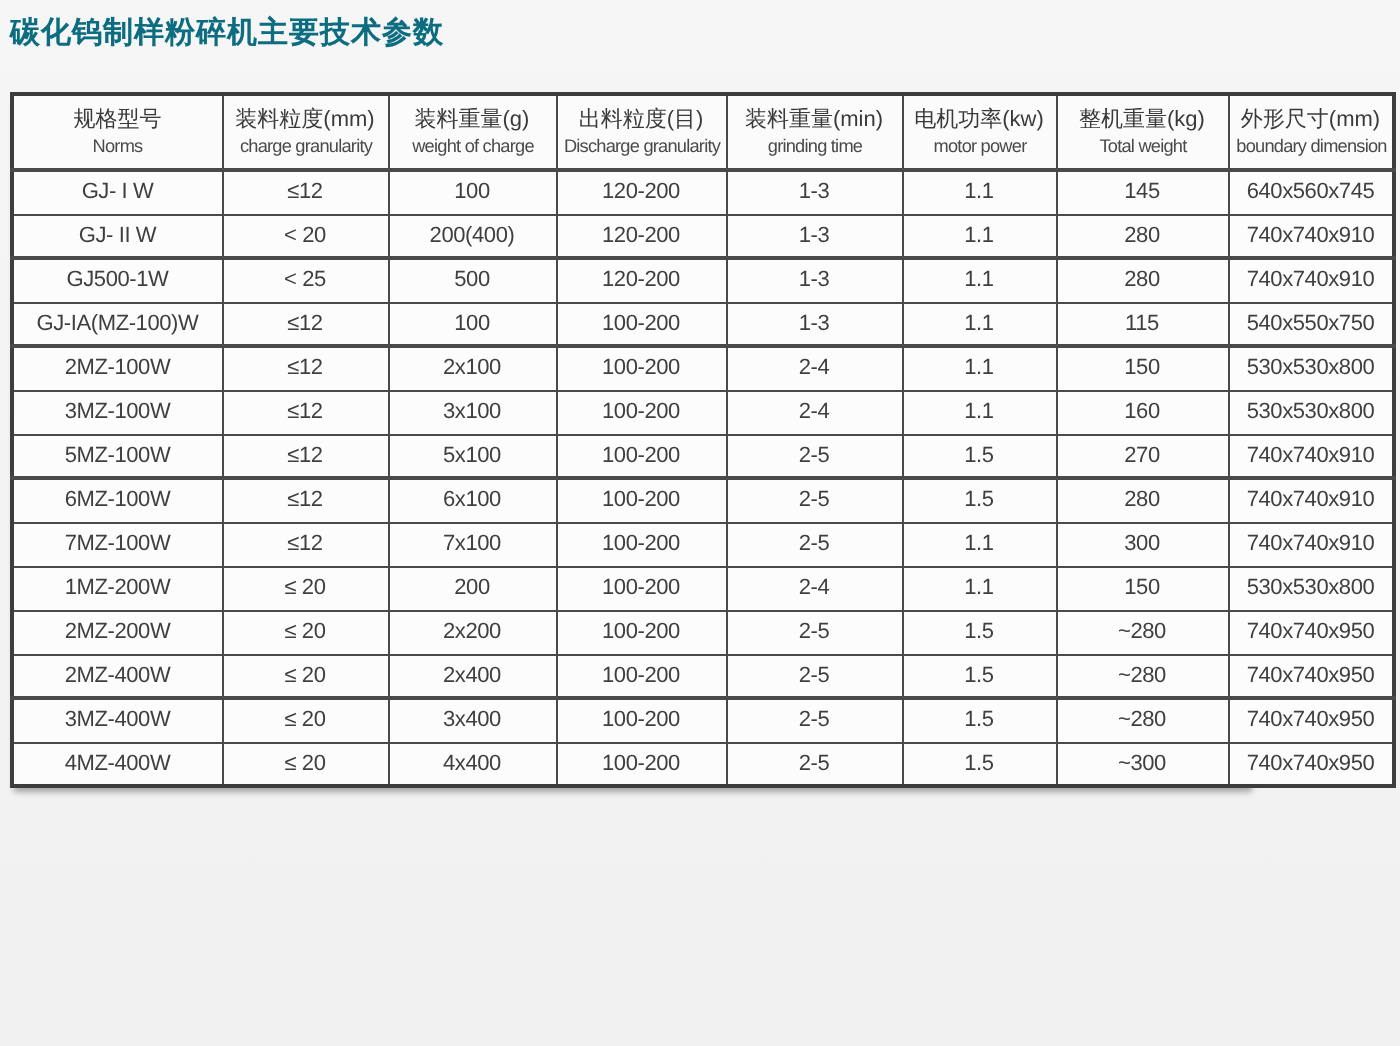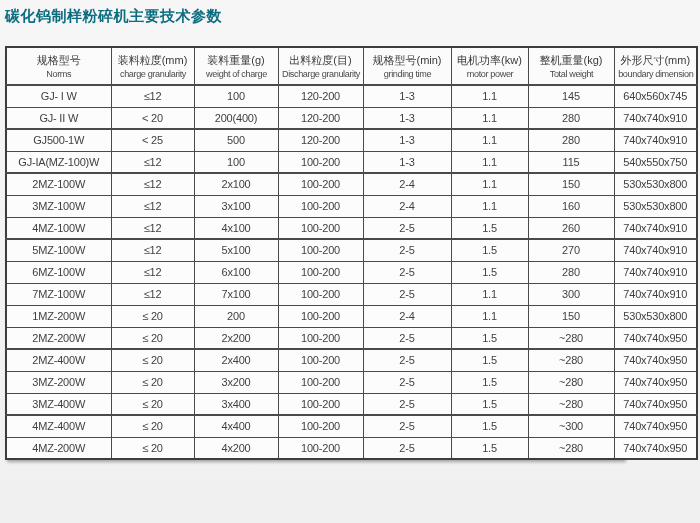--- a/index.html
+++ b/index.html
@@ -108,21 +108,21 @@
             </th>
             <th>
               <div class="zh">装料重量(g)</div>
               <div class="en">weight of charge</div>
             </th>
             <th>
               <div class="zh">出料粒度(目)</div>
               <div class="en">Discharge granularity</div>
             </th>
             <th>
-              <div class="zh">规格型号(min)</div>
+              <div class="zh">装料重量(min)</div>
               <div class="en">grinding time</div>
             </th>
             <th>
               <div class="zh">电机功率(kw)</div>
               <div class="en">motor power</div>
             </th>
             <th>
               <div class="zh">整机重量(kg)</div>
               <div class="en">Total weight</div>
             </th>
@@ -187,30 +187,20 @@
             <td>3MZ-100W</td>
             <td>≤12</td>
             <td>3x100</td>
             <td>100-200</td>
             <td>2-4</td>
             <td>1.1</td>
             <td>160</td>
             <td>530x530x800</td>
           </tr>
           <tr>
-            <td>4MZ-100W</td>
-            <td>≤12</td>
-            <td>4x100</td>
-            <td>100-200</td>
-            <td>2-5</td>
-            <td>1.5</td>
-            <td>260</td>
-            <td>740x740x910</td>
-          </tr>
-          <tr>
             <td>5MZ-100W</td>
             <td>≤12</td>
             <td>5x100</td>
             <td>100-200</td>
             <td>2-5</td>
             <td>1.5</td>
             <td>270</td>
             <td>740x740x910</td>
           </tr>
           <tr>
@@ -257,55 +247,35 @@
             <td>2MZ-400W</td>
             <td>≤ 20</td>
             <td>2x400</td>
             <td>100-200</td>
             <td>2-5</td>
             <td>1.5</td>
             <td>~280</td>
             <td>740x740x950</td>
           </tr>
           <tr>
-            <td>3MZ-200W</td>
-            <td>≤ 20</td>
-            <td>3x200</td>
+            <td>3MZ-400W</td>
+            <td>≤ 20</td>
+            <td>3x400</td>
             <td>100-200</td>
             <td>2-5</td>
             <td>1.5</td>
             <td>~280</td>
             <td>740x740x950</td>
           </tr>
           <tr>
-            <td>3MZ-400W</td>
-            <td>≤ 20</td>
-            <td>3x400</td>
-            <td>100-200</td>
-            <td>2-5</td>
-            <td>1.5</td>
-            <td>~280</td>
-            <td>740x740x950</td>
-          </tr>
-          <tr>
             <td>4MZ-400W</td>
             <td>≤ 20</td>
             <td>4x400</td>
             <td>100-200</td>
             <td>2-5</td>
             <td>1.5</td>
             <td>~300</td>
-            <td>740x740x950</td>
-          </tr>
-          <tr>
-            <td>4MZ-200W</td>
-            <td>≤ 20</td>
-            <td>4x200</td>
-            <td>100-200</td>
-            <td>2-5</td>
-            <td>1.5</td>
-            <td>~280</td>
             <td>740x740x950</td>
           </tr>
         </tbody>
     </table>
   </div>
 </div>
 
 </body></html>

